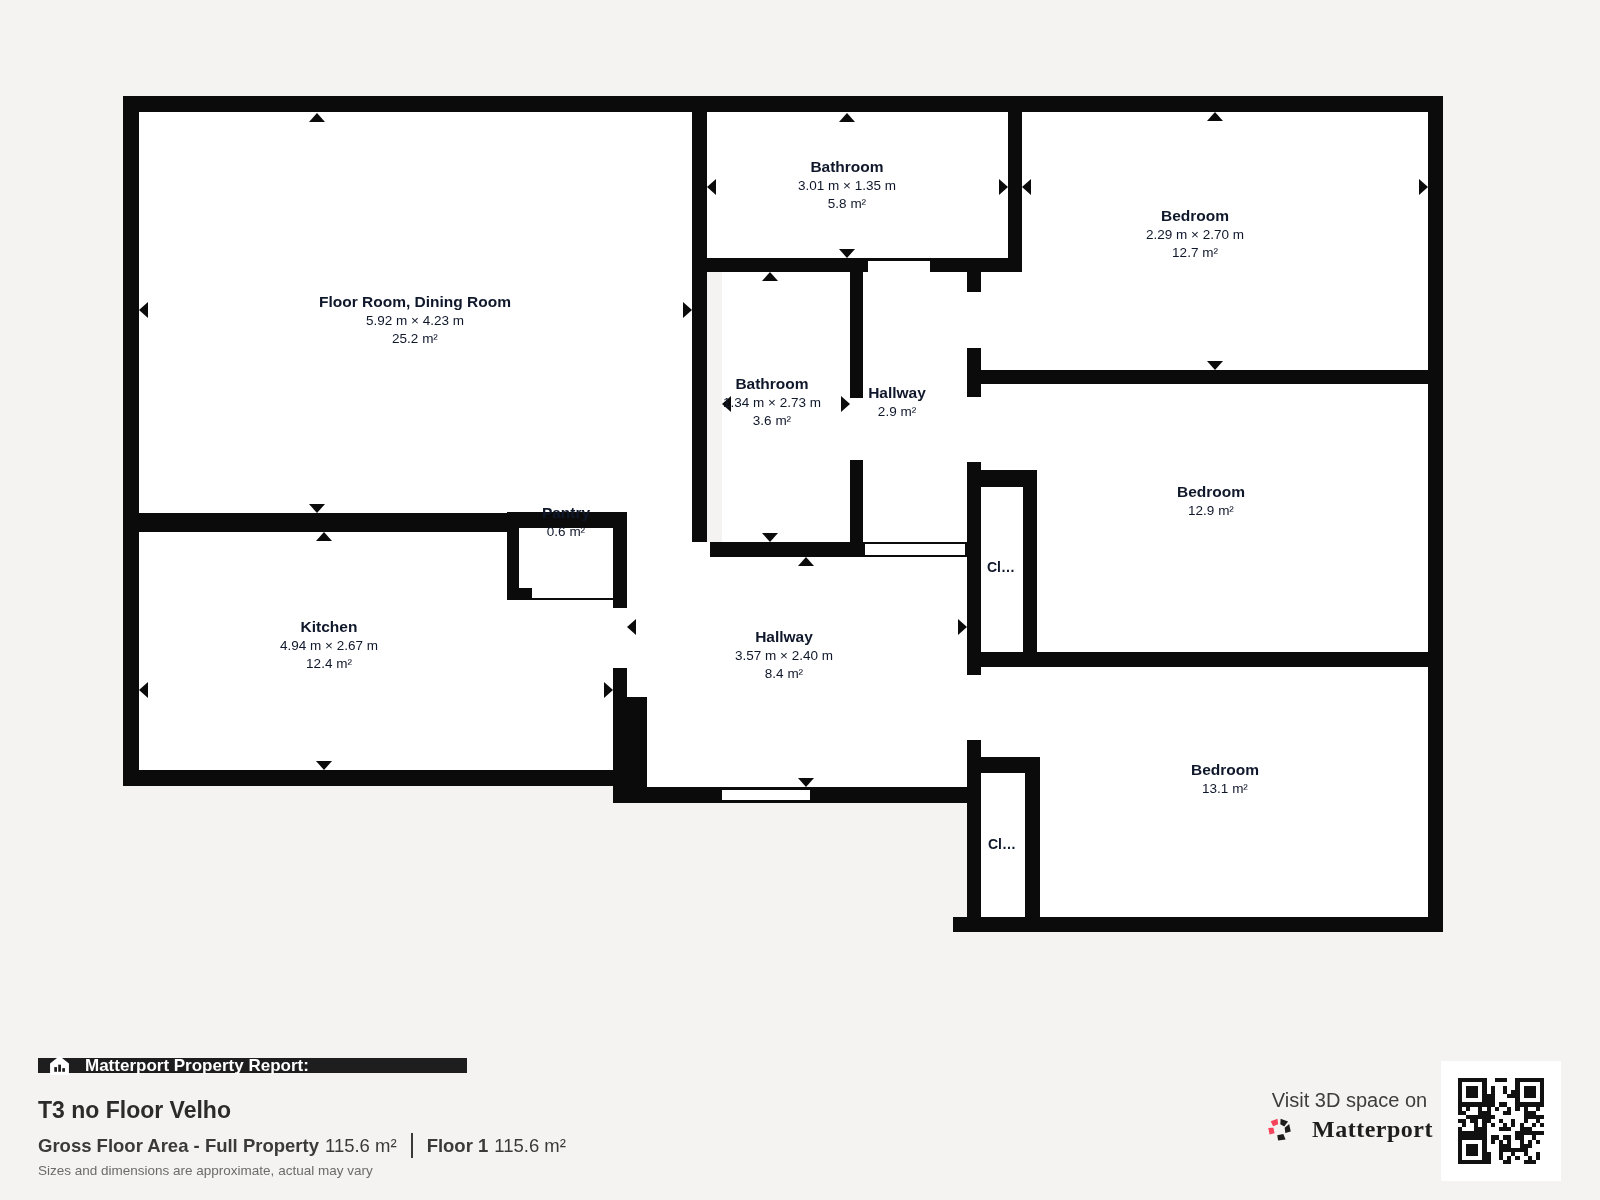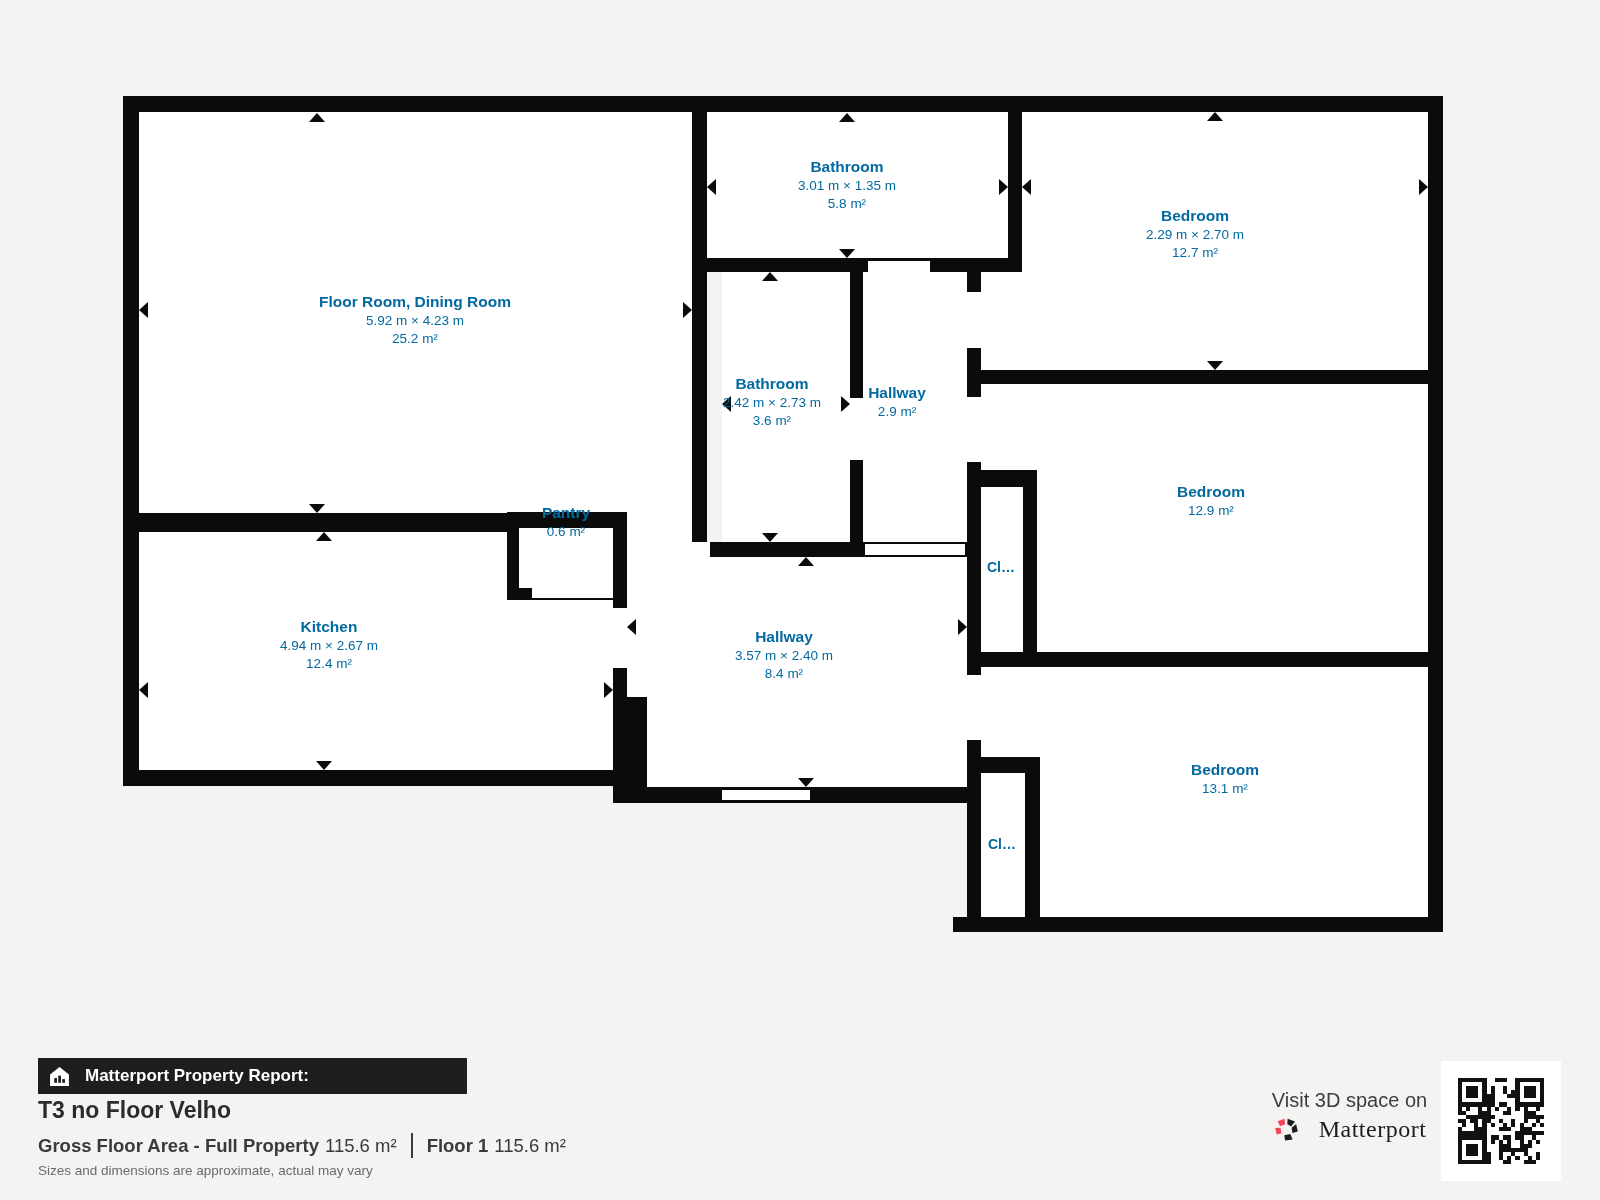--- a/index.html
+++ b/index.html
@@ -7,38 +7,38 @@
          font-family:"Liberation Sans",sans-serif;}
   
   .rm{position:absolute;background:#ffffff;}
   .w{position:absolute;background:#0b0b0b;}
   .ct{position:absolute;background:#ffffff;}
   .arr{position:absolute;width:0;height:0;border-style:solid;}
   .arr.up{border-width:0 8px 9px 8px;border-color:transparent transparent #0b0b0b transparent;}
   .arr.down{border-width:9px 8px 0 8px;border-color:#0b0b0b transparent transparent transparent;}
   .arr.left{border-width:8px 9px 8px 0;border-color:transparent #0b0b0b transparent transparent;}
   .arr.right{border-width:8px 0 8px 9px;border-color:transparent transparent transparent #0b0b0b;}
-  .room-label{position:absolute;transform:translateX(-50%);text-align:center;color:#0369a1;white-space:nowrap;}
+  .room-label{position:absolute;transform:translateX(-50%);text-align:center;color:#0f172a;white-space:nowrap;}
   .rname{font-size:15.5px;font-weight:700;line-height:19.5px;}
   .rinfo{font-size:13.5px;line-height:18.5px;}
   .rname.small{font-size:14px;}
   
-  #report-bar{position:absolute;left:38px;top:1058px;width:429px;height:36px;background:#1e1e1e;
+  #report-bar{position:absolute;left:38px;top:1058px;width:429px;height:15px;background:#1e1e1e;
               display:flex;align-items:center;}
   #report-bar .blabel{color:#ffffff;font-size:17px;font-weight:700;margin-left:15px;}
   #plan-title{position:absolute;left:38px;top:1097px;font-size:23px;font-weight:700;color:#2b2b2b;}
   #area-line{position:absolute;left:38px;top:1133px;font-size:18.5px;color:#3a3a3a;display:flex;align-items:center;}
   #area-line .b{font-weight:700;}
   #area-line .v{margin-left:6px;}
   #area-line .sep{display:inline-block;width:2px;height:25px;background:#3a3a3a;margin:0 14px;}
   #disclaimer{position:absolute;left:38px;top:1163px;font-size:13.5px;color:#6b6b6b;}
   
   #cta{position:absolute;left:1262px;top:1088px;width:175px;text-align:center;}
   #cta .visit{font-size:20px;color:#3d3d3d;line-height:24px;}
-  #cta .brandrow{margin-top:4px;display:flex;align-items:center;justify-content:center;gap:19px;}
+  #cta .brandrow{margin-top:4px;display:flex;align-items:center;justify-content:center;gap:19px;font-weight:bold;}
   #cta .wordmark{font-family:"Liberation Serif",serif;font-size:24px;color:#1d1d1d;letter-spacing:0.5px;}
   #qr-card{position:absolute;left:1441px;top:1061px;width:120px;height:120px;background:#ffffff;
            display:flex;align-items:center;justify-content:center;}
   #qr-card svg{width:120px;height:120px;display:block;}
 </style>
 </head>
 <body>
 
 <div id="stage">
 
@@ -128,21 +128,21 @@
       <div class="rinfo">3.01 m × 1.35 m</div>
       <div class="rinfo">5.8 m²</div>
     </div>
     <div class="room-label" style="left:1195px;top:206px;">
       <div class="rname">Bedroom</div>
       <div class="rinfo">2.29 m × 2.70 m</div>
       <div class="rinfo">12.7 m²</div>
     </div>
     <div class="room-label" style="left:772px;top:374px;">
       <div class="rname">Bathroom</div>
-      <div class="rinfo">2.42 m × 2.73 m</div>
+      <div class="rinfo">1.34 m × 2.73 m</div>
       <div class="rinfo">3.6 m²</div>
     </div>
     <div class="room-label" style="left:897px;top:383px;">
       <div class="rname">Hallway</div>
       <div class="rinfo">2.9 m²</div>
     </div>
     <div class="room-label" style="left:1211px;top:482px;">
       <div class="rname">Bedroom</div>
       <div class="rinfo">12.9 m²</div>
     </div>

